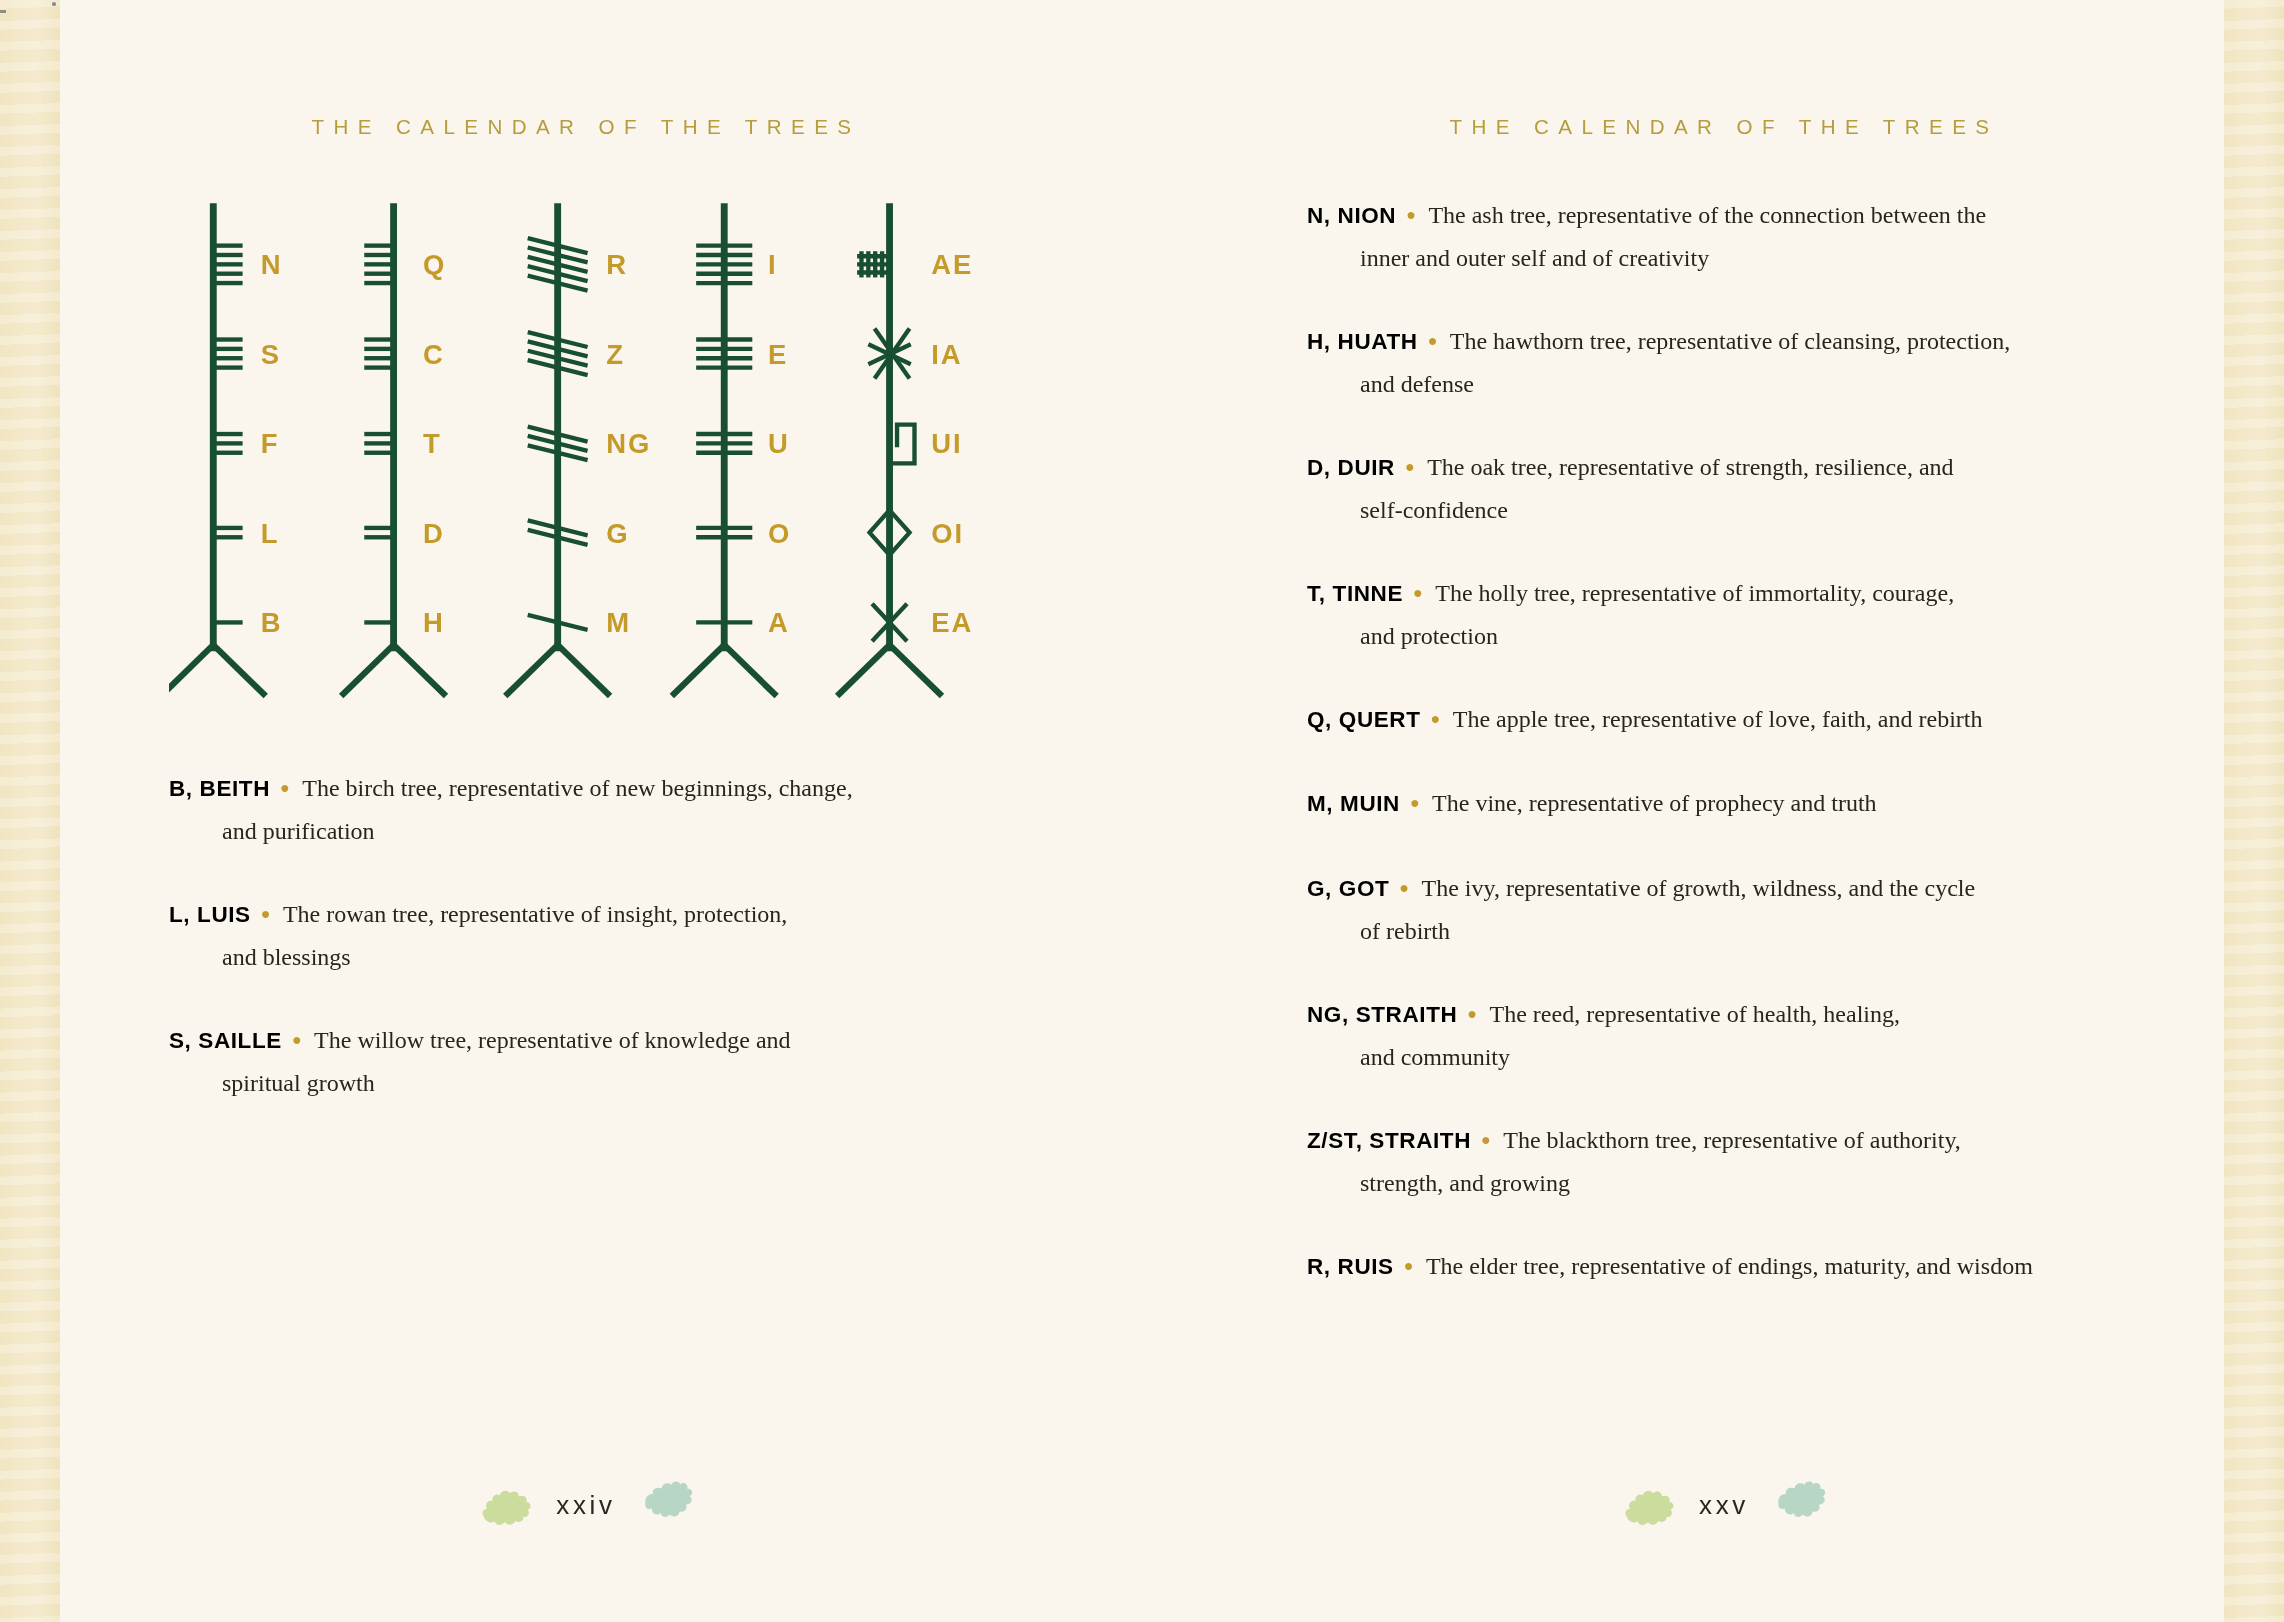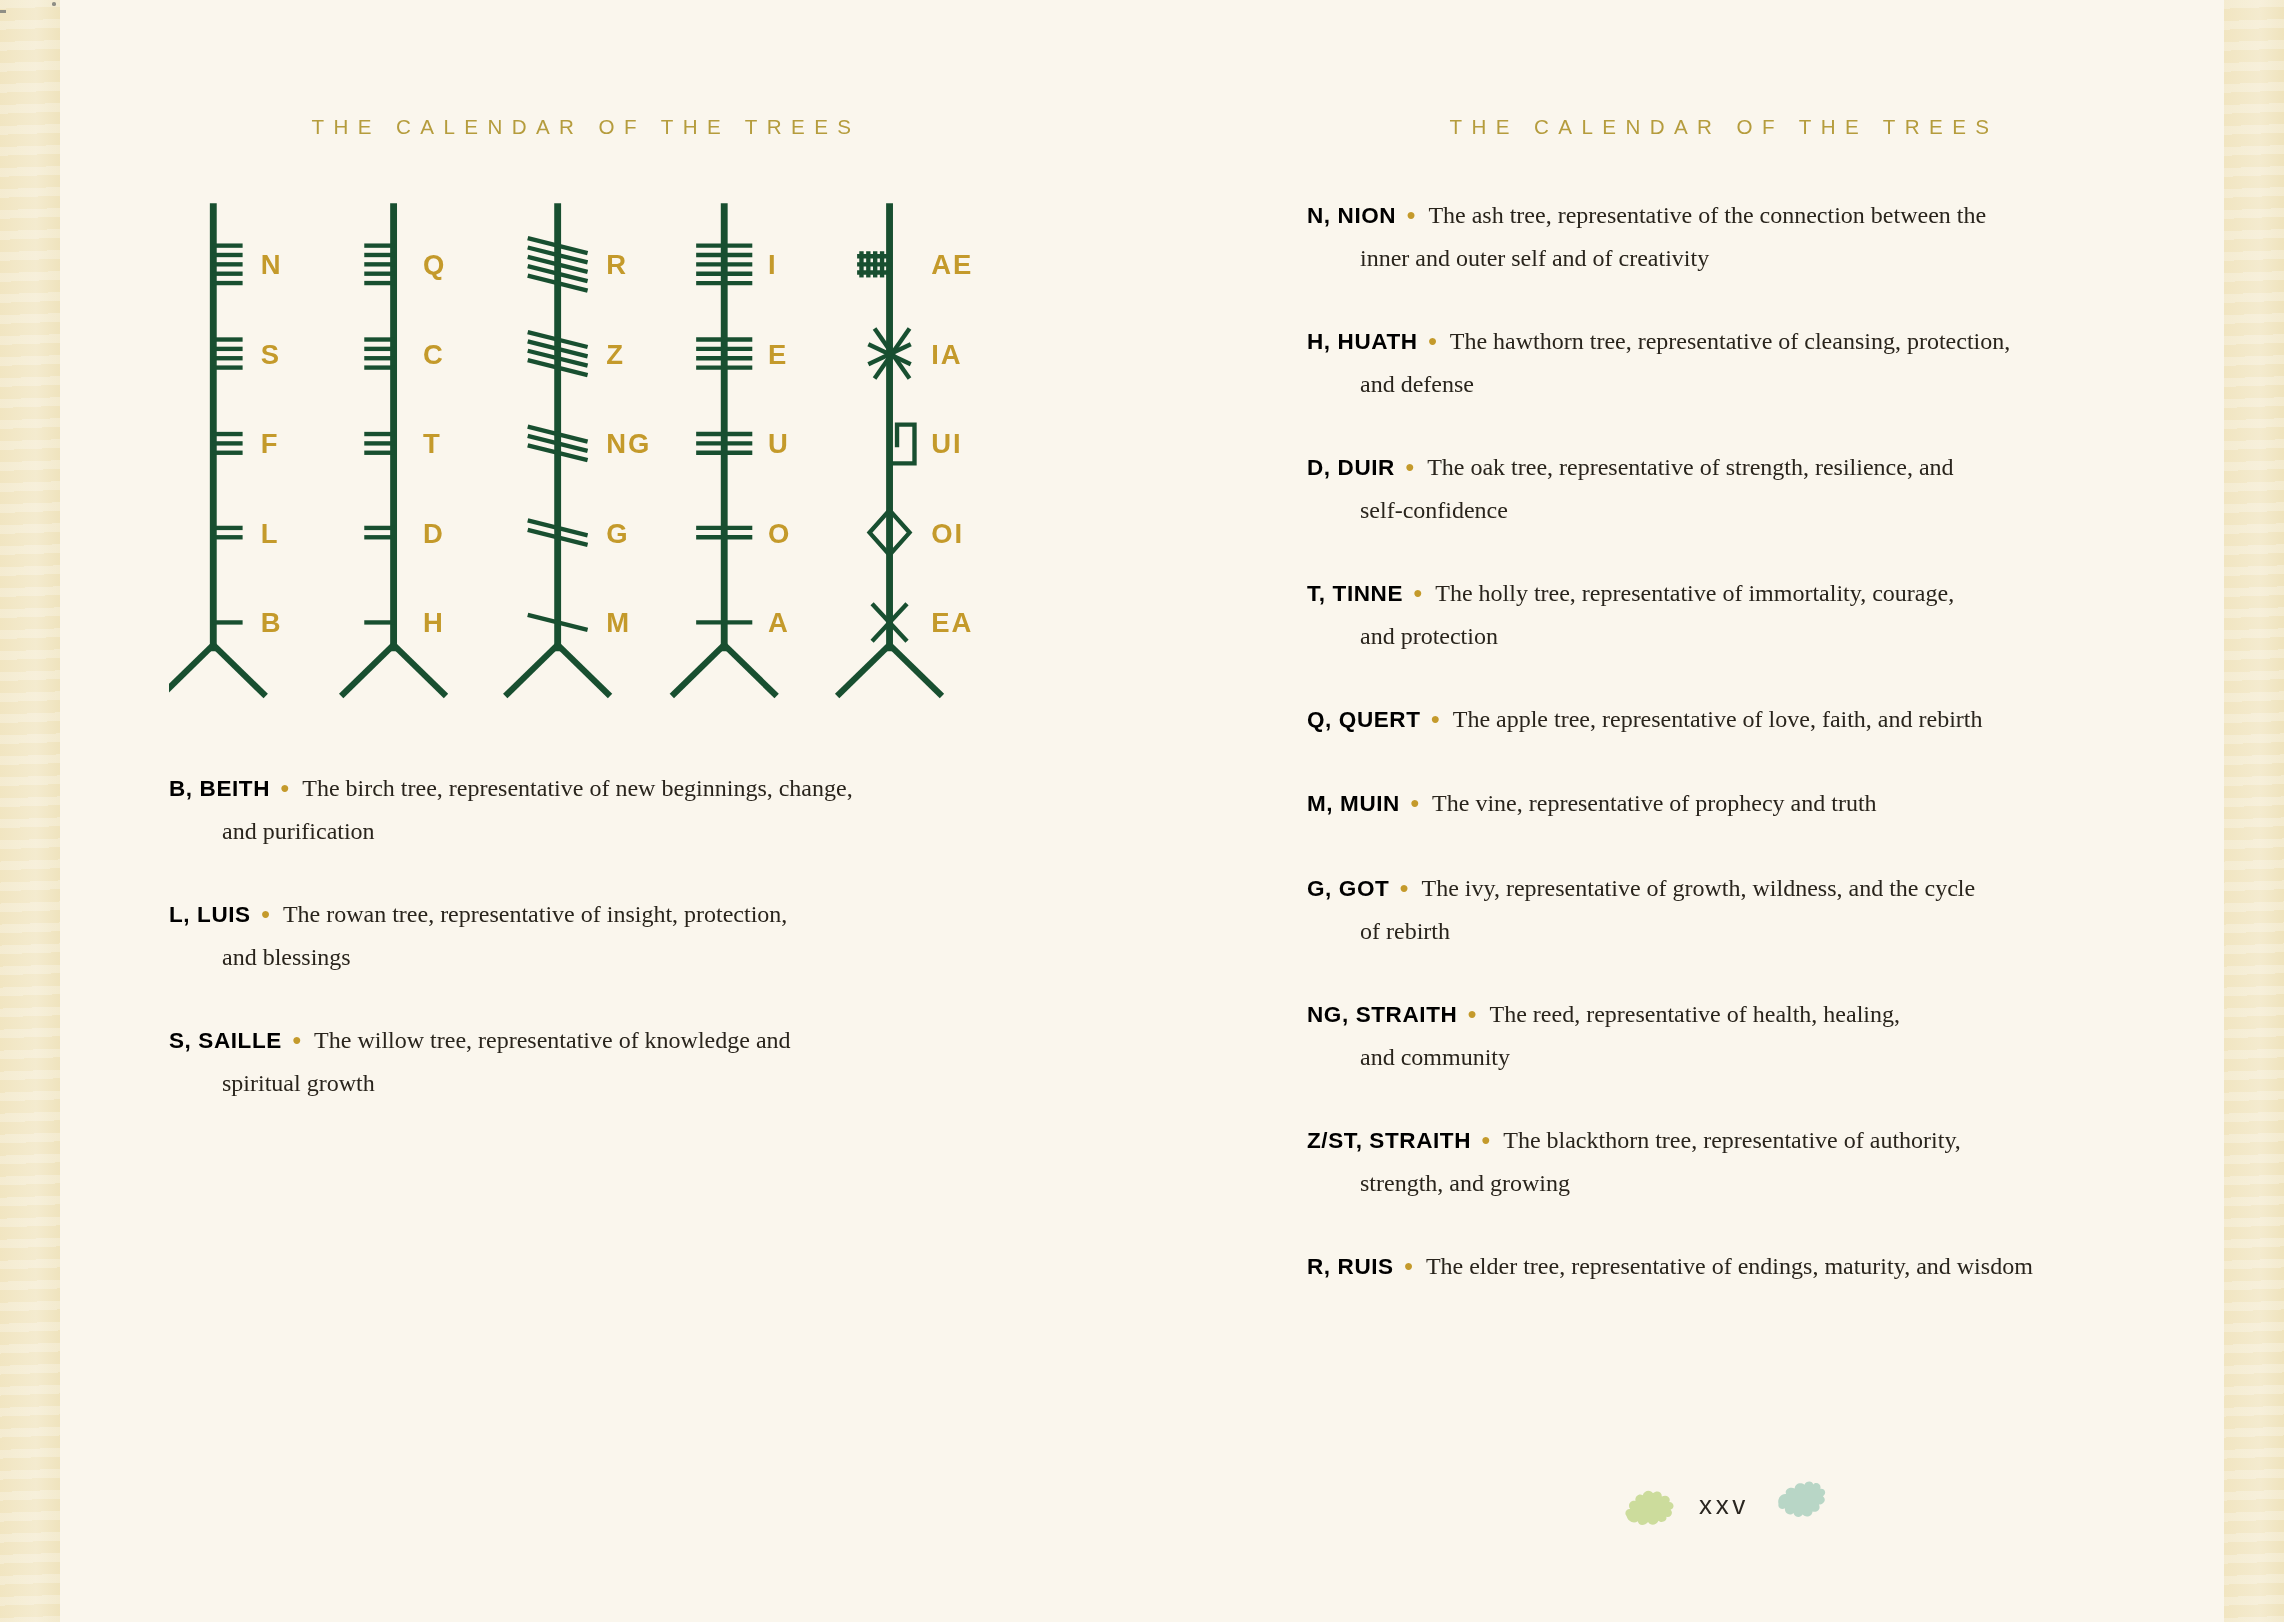--- a/index.html
+++ b/index.html
@@ -206,20 +206,29 @@
       </svg>
     <div class="entries">
   <p class="entry"><span class="entry-label">B, BEITH</span><span class="entry-bullet">●</span><span class="entry-body"><span class="line">The birch tree, representative of new beginnings, change,</span><br><span class="line">and purification</span></span></p>
 
   <p class="entry"><span class="entry-label">L, LUIS</span><span class="entry-bullet">●</span><span class="entry-body"><span class="line">The rowan tree, representative of insight, protection,</span><br><span class="line">and blessings</span></span></p>
 
 
   <p class="entry"><span class="entry-label">S, SAILLE</span><span class="entry-bullet">●</span><span class="entry-body"><span class="line">The willow tree, representative of knowledge and</span><br><span class="line">spiritual growth</span></span></p>
 </div>
   </div>
+  <div class="footer">
+    <svg class="leaf leaf-left" width="70" height="39" viewBox="0 0 80 60">
+      <path class="leaf-fill-left" d="M4 32 C1 26 7 21 12 23 C9 15 17 9 23 13 C23 6 31 2 36 7 C40 0 50 1 52 8 C59 4 66 9 64 16 C72 14 78 21 73 27 C80 29 80 38 72 39 C76 45 69 52 63 48 C64 54 54 57 50 51 C45 57 36 56 34 49 C27 54 18 51 19 44 C11 47 4 40 4 32 Z" fill="#ccdc9c"></path>
+    </svg>
+    <span class="pagenum">xxiv</span>
+    <svg class="leaf leaf-right" width="70" height="39" viewBox="0 0 80 60">
+      <path class="leaf-fill-right" d="M4 32 C1 26 7 21 12 23 C9 15 17 9 23 13 C23 6 31 2 36 7 C40 0 50 1 52 8 C59 4 66 9 64 16 C72 14 78 21 73 27 C80 29 80 38 72 39 C76 45 69 52 63 48 C64 54 54 57 50 51 C45 57 36 56 34 49 C27 54 18 51 19 44 C11 47 4 40 4 32 Z" fill="#b8d6c6"></path>
+    </svg>
+  </div>
 </div>
 
 <div class="page page-right">
   <div class="content">
     <div class="kicker">THE CALENDAR OF THE TREES</div>
     <div class="entries">
   <p class="entry"><span class="entry-label">N, NION</span><span class="entry-bullet">●</span><span class="entry-body"><span class="line">The ash tree, representative of the connection between the</span><br><span class="line">inner and outer self and of creativity</span></span></p>
 
   <p class="entry"><span class="entry-label">H, HUATH</span><span class="entry-bullet">●</span><span class="entry-body"><span class="line">The hawthorn tree, representative of cleansing, protection,</span><br><span class="line">and defense</span></span></p>
 

